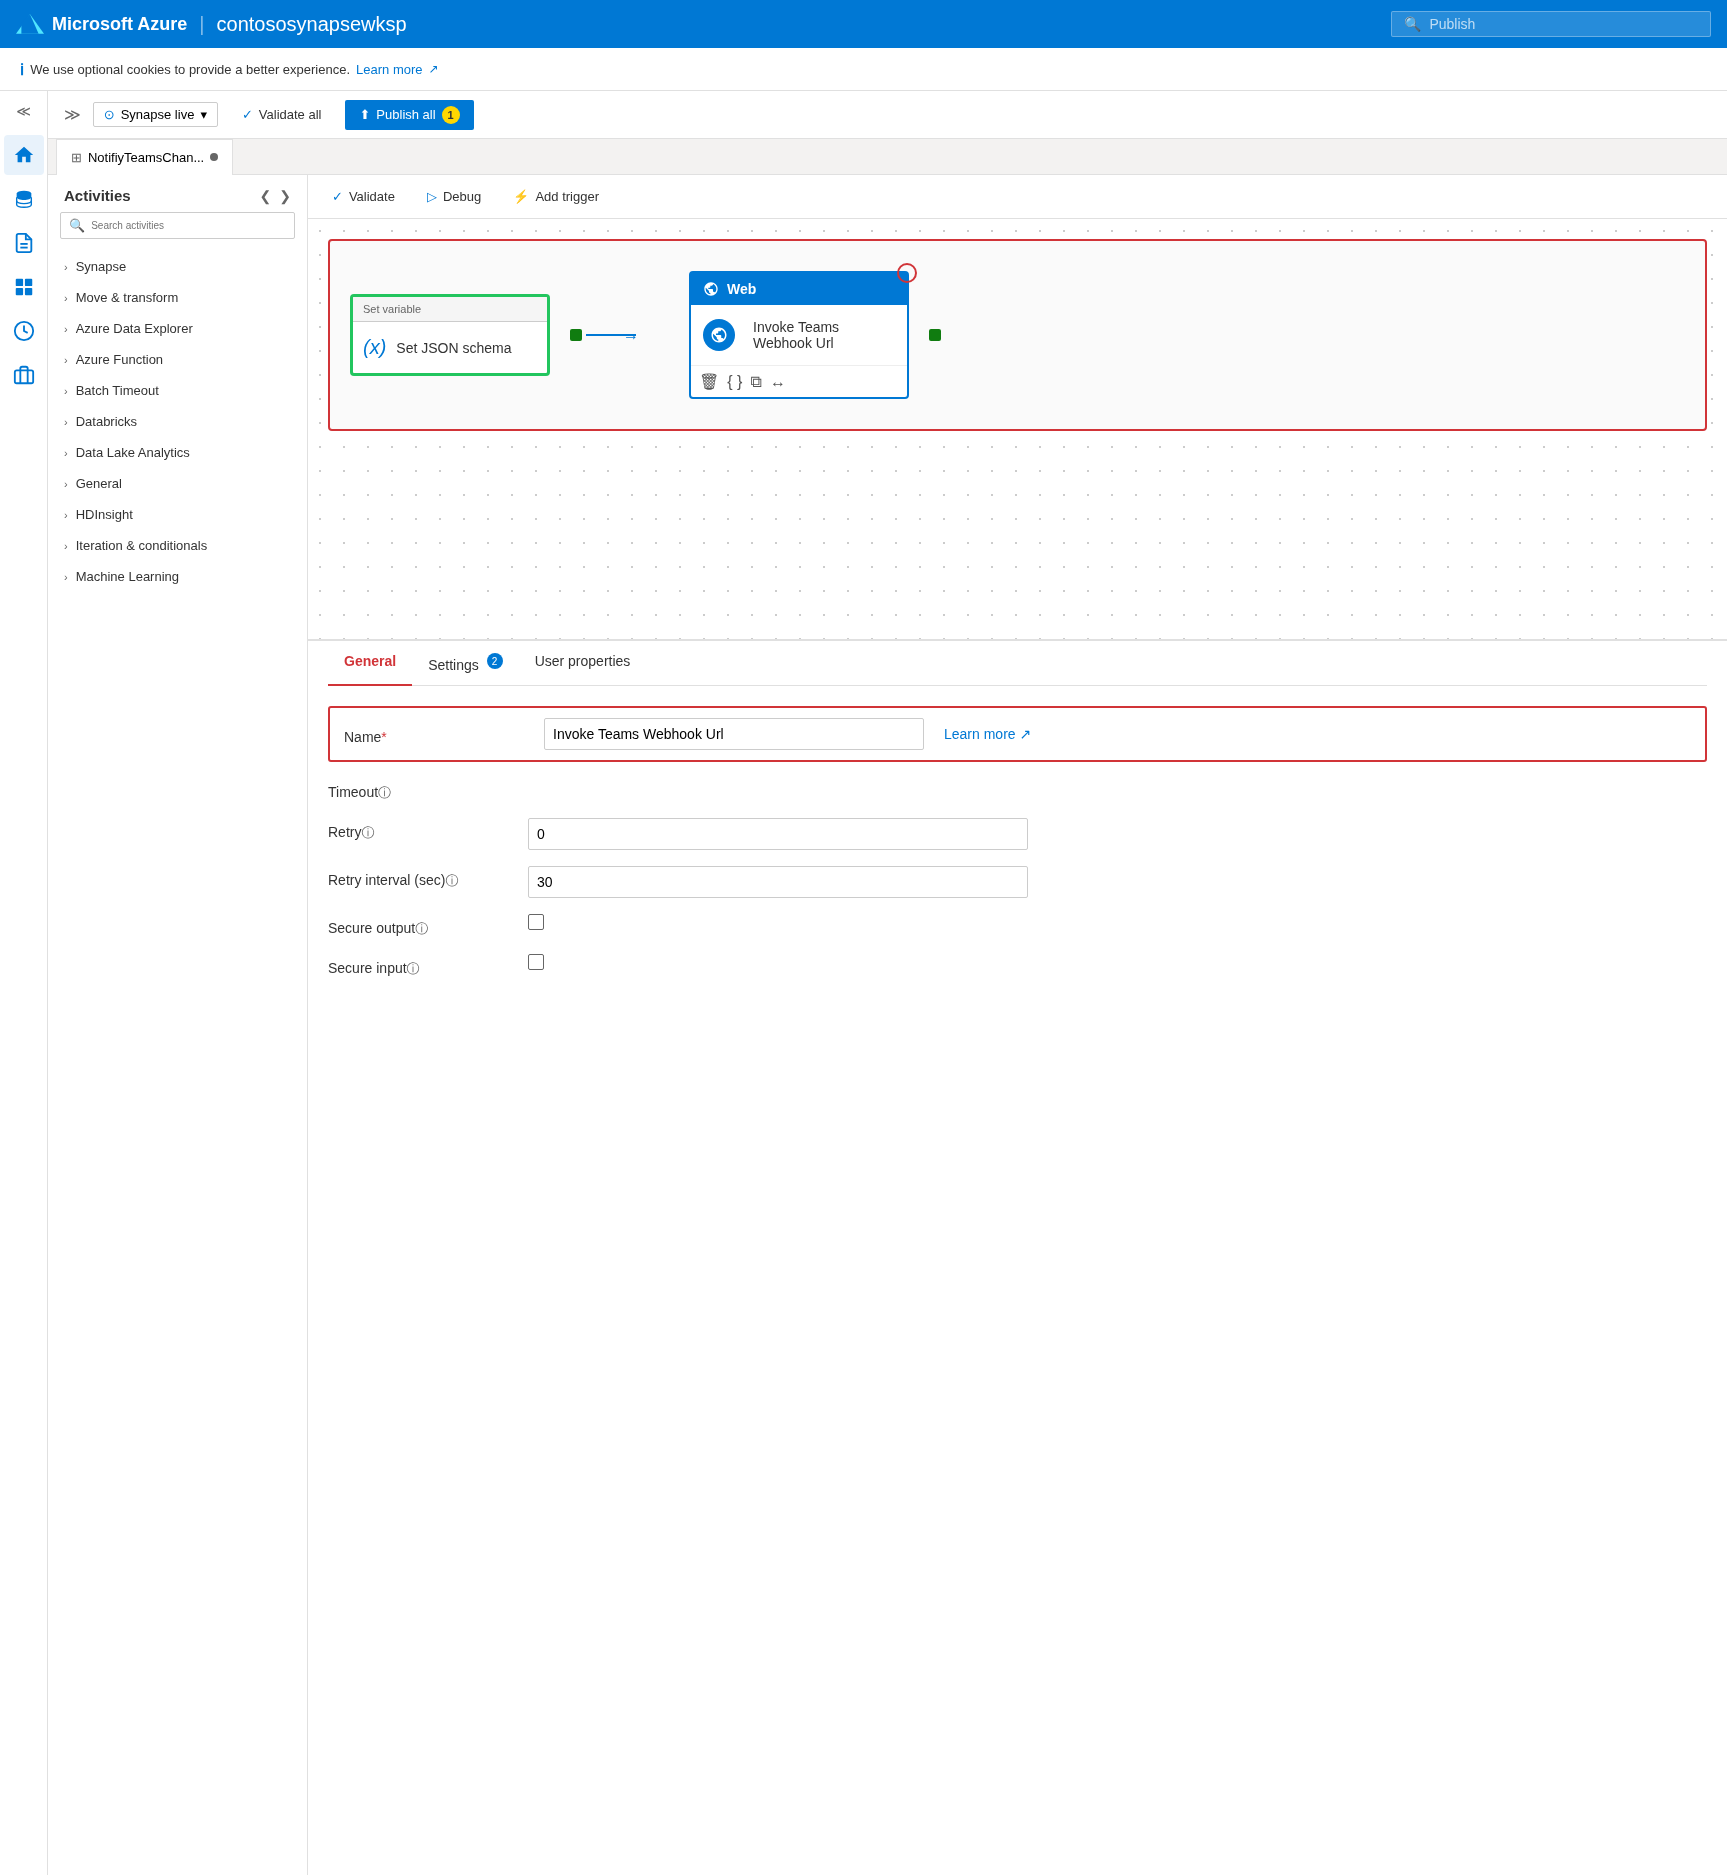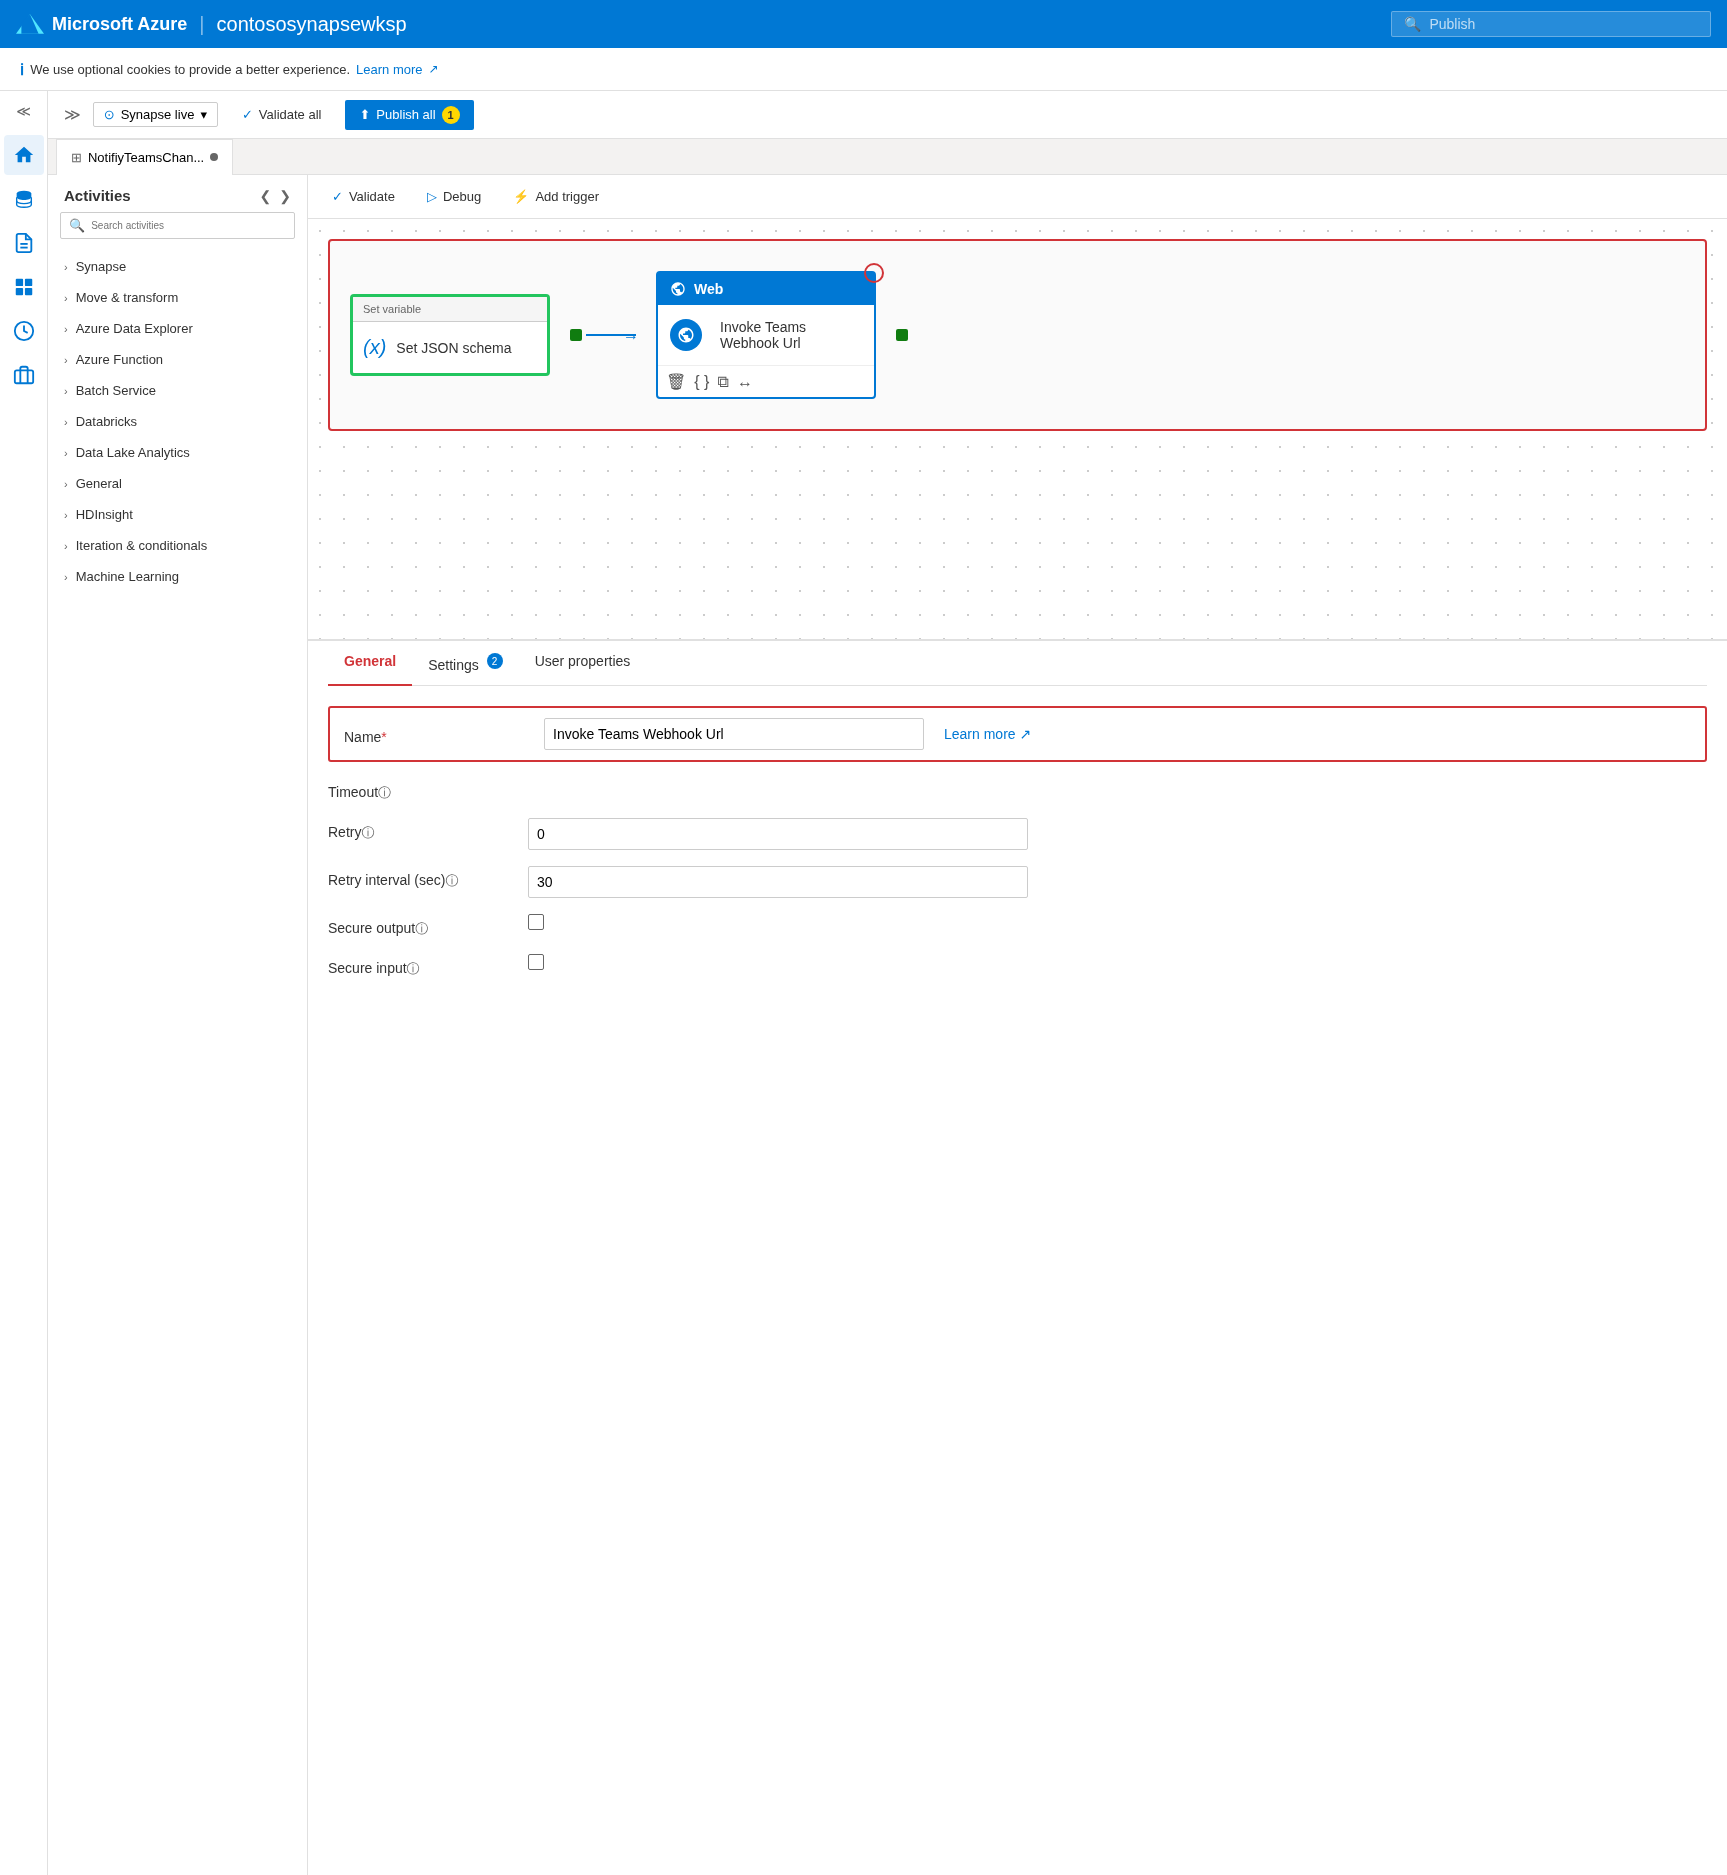--- a/index.html
+++ b/index.html
@@ -332,20 +332,21 @@
       font-weight: 300;
     }
 
     
     .node-web {
       border: 2px solid #0078d4;
       border-radius: 4px;
       background: white;
       width: 220px;
       position: relative;
+      margin-left: 33px;
     }
     .node-web-header {
       background: #0078d4;
       padding: 8px 12px;
       color: white;
       font-size: 14px;
       font-weight: 600;
       display: flex;
       align-items: center;
       gap: 8px;
@@ -657,21 +658,21 @@
         <div class="activity-item">
           <span class="activity-chevron">›</span>
           <span>Azure Data Explorer</span>
         </div>
         <div class="activity-item">
           <span class="activity-chevron">›</span>
           <span>Azure Function</span>
         </div>
         <div class="activity-item">
           <span class="activity-chevron">›</span>
-          <span>Batch Service</span>
+          <span>Batch Timeout</span>
         </div>
         <div class="activity-item">
           <span class="activity-chevron">›</span>
           <span>Databricks</span>
         </div>
         <div class="activity-item">
           <span class="activity-chevron">›</span>
           <span>Data Lake Analytics</span>
         </div>
         <div class="activity-item">

